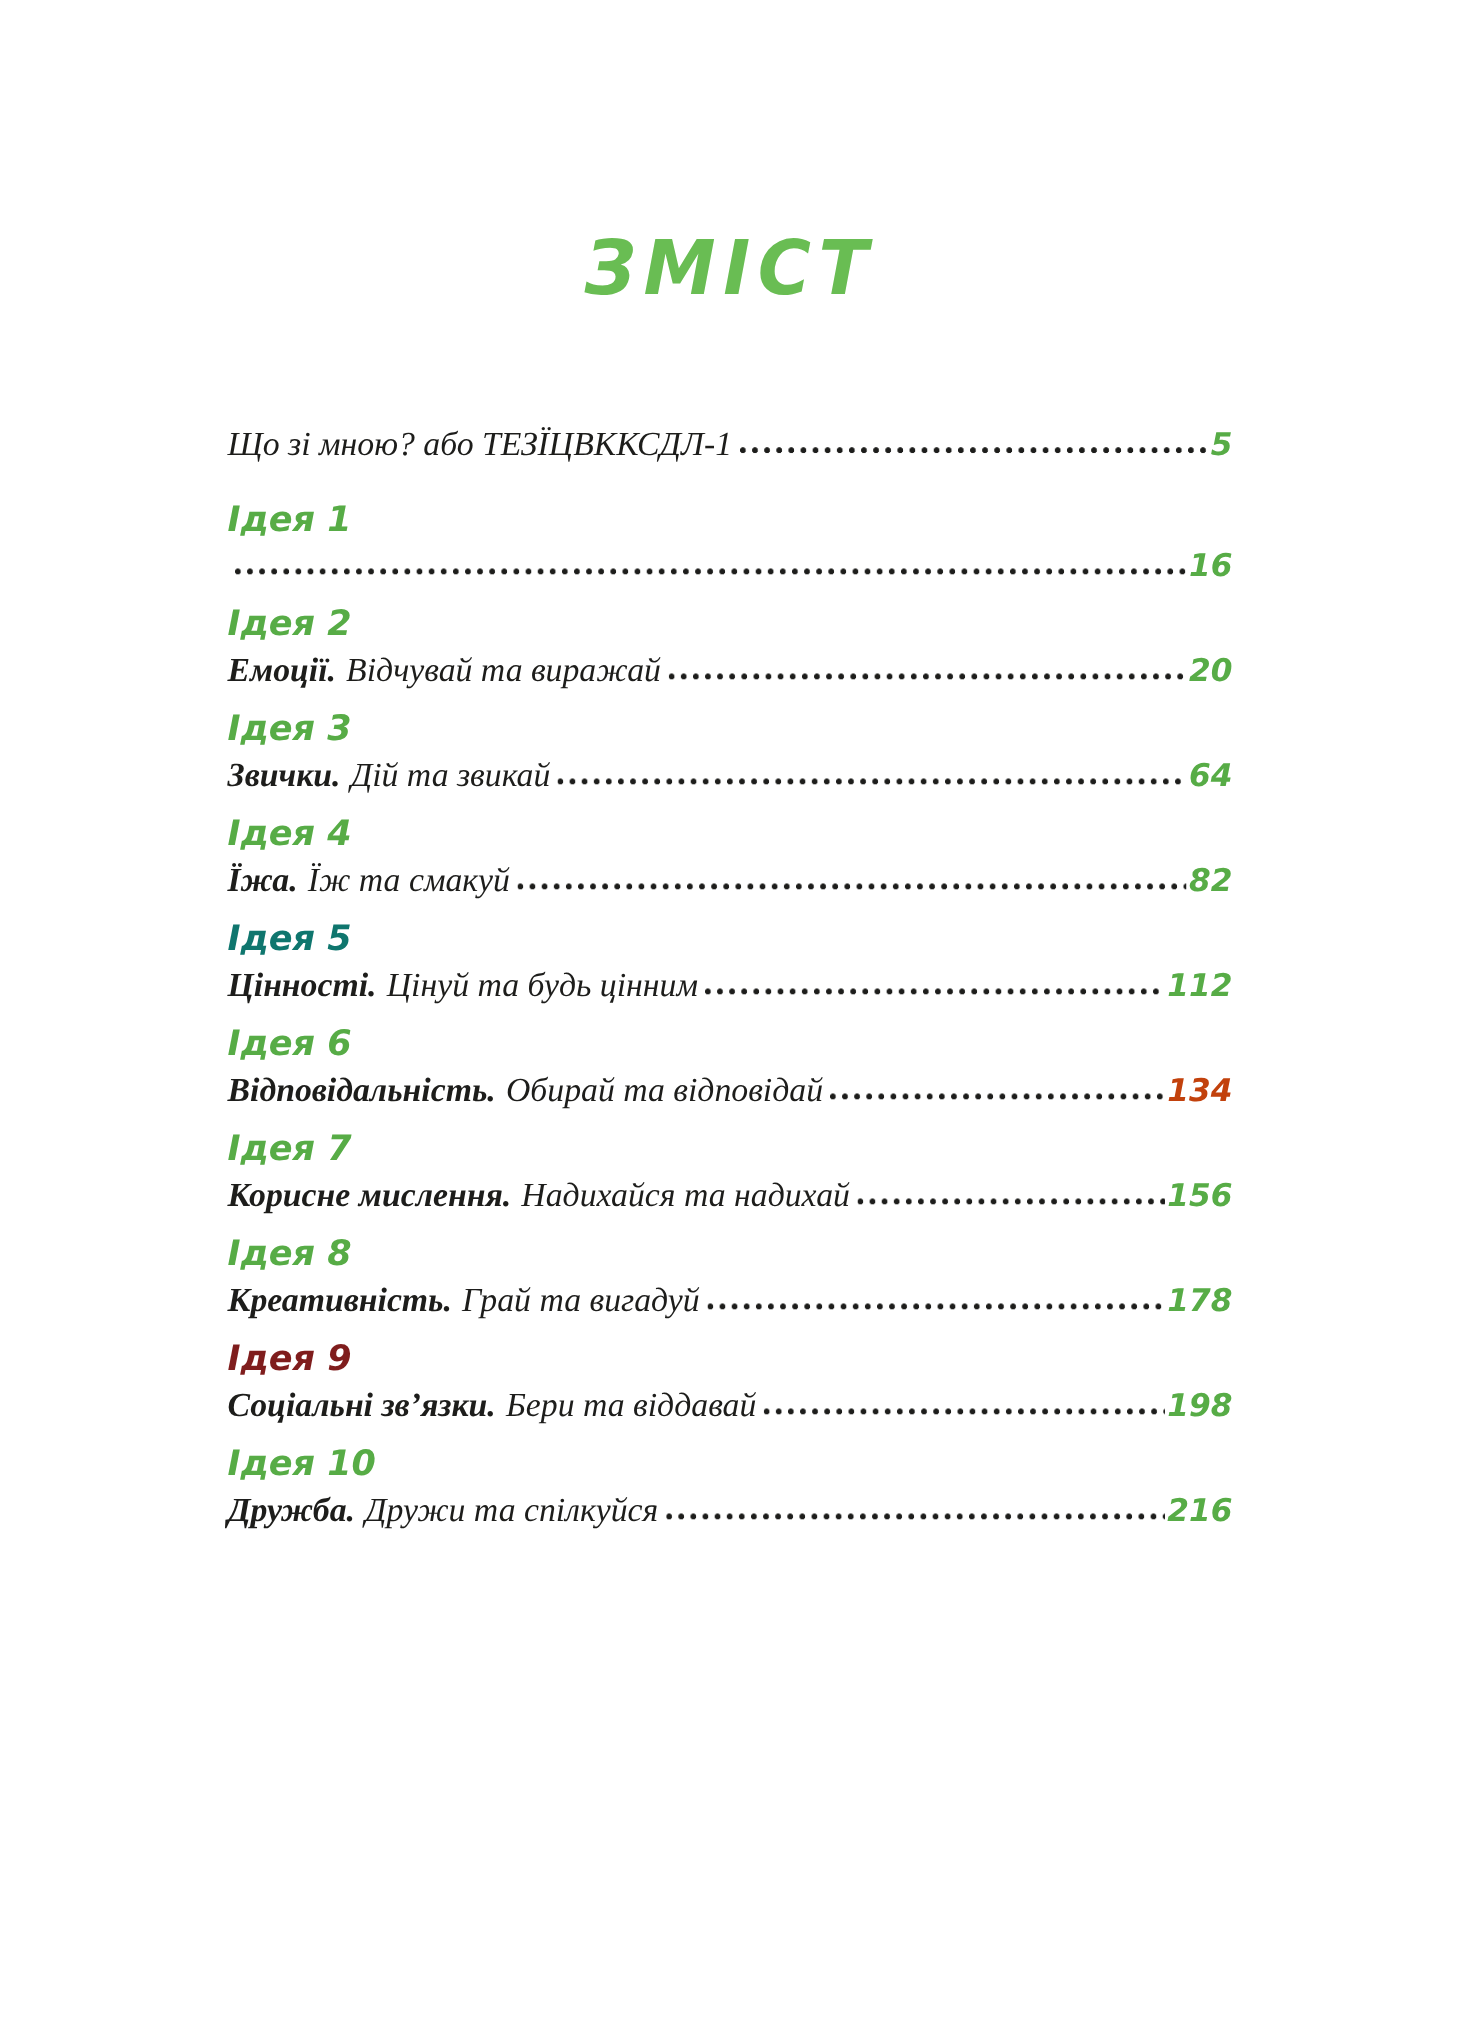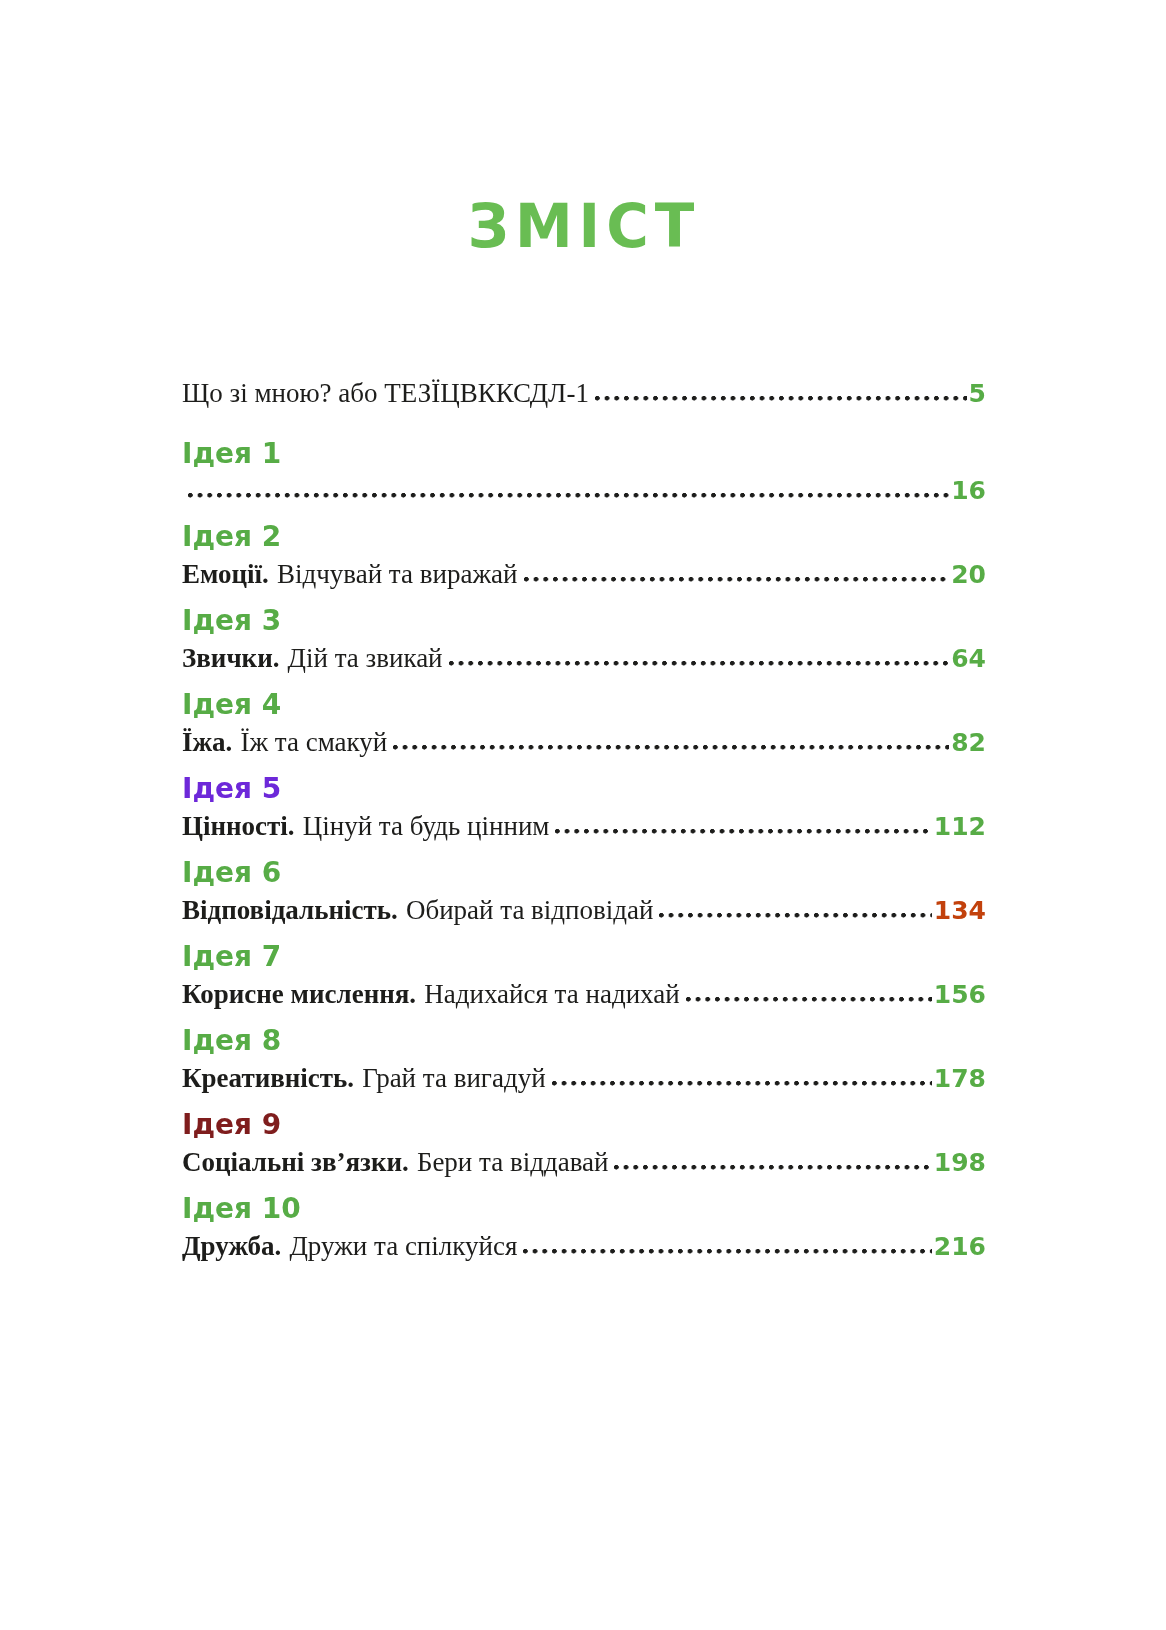--- a/index.html
+++ b/index.html
@@ -11,35 +11,36 @@
     width: 1166px;
     height: 1630px;
     position: relative;
     font-family: "Liberation Serif", serif;
     color: #1d1d1b;
     overflow: hidden;
   }
   .page {
     position: absolute;
     left: 182px;
-    top: 12px;
+    top: 0;
     width: 804px;
+    font-style: italic;
   }
   .book-title {
     margin: 183px 0 0 0;
     text-align: center;
     font-family: "DejaVu Sans", sans-serif;
     font-weight: 700;
     font-size: 58px;
     line-height: 62px;
     letter-spacing: 6px;
     transform: scaleY(1.04);
   }
   .toc {
-    margin-top: 119px;
+    margin-top: 93px;
   }
   .toc-line {
     display: flex;
     align-items: baseline;
     font-size: 27px;
     line-height: 34px;
     white-space: nowrap;
   }
   .entry-title { flex: 0 0 auto; }
   .entry-bold { font-weight: 700; }
@@ -115,21 +116,21 @@
   <div class="toc-entry">
     <div class="entry-label" style="color: rgb(87, 172, 70);">Ідея 4</div>
     <div class="toc-line">
       <span class="entry-title"><b class="entry-bold">Їжа.</b><span class="entry-rest">Їж та смакуй</span></span>
       <span class="dots"></span>
       <span class="page-num" style="color: rgb(87, 172, 70);">82</span>
     </div>
   </div>
 
   <div class="toc-entry">
-    <div class="entry-label" style="color: #6d28d9;">Ідея 5</div>
+    <div class="entry-label" style="color: #0f766e;">Ідея 5</div>
     <div class="toc-line">
       <span class="entry-title"><b class="entry-bold">Цінності.</b><span class="entry-rest">Цінуй та будь цінним</span></span>
       <span class="dots"></span>
       <span class="page-num" style="color: rgb(87, 172, 70);">112</span>
     </div>
   </div>
 
   <div class="toc-entry">
     <div class="entry-label" style="color: rgb(87, 172, 70);">Ідея 6</div>
     <div class="toc-line">

